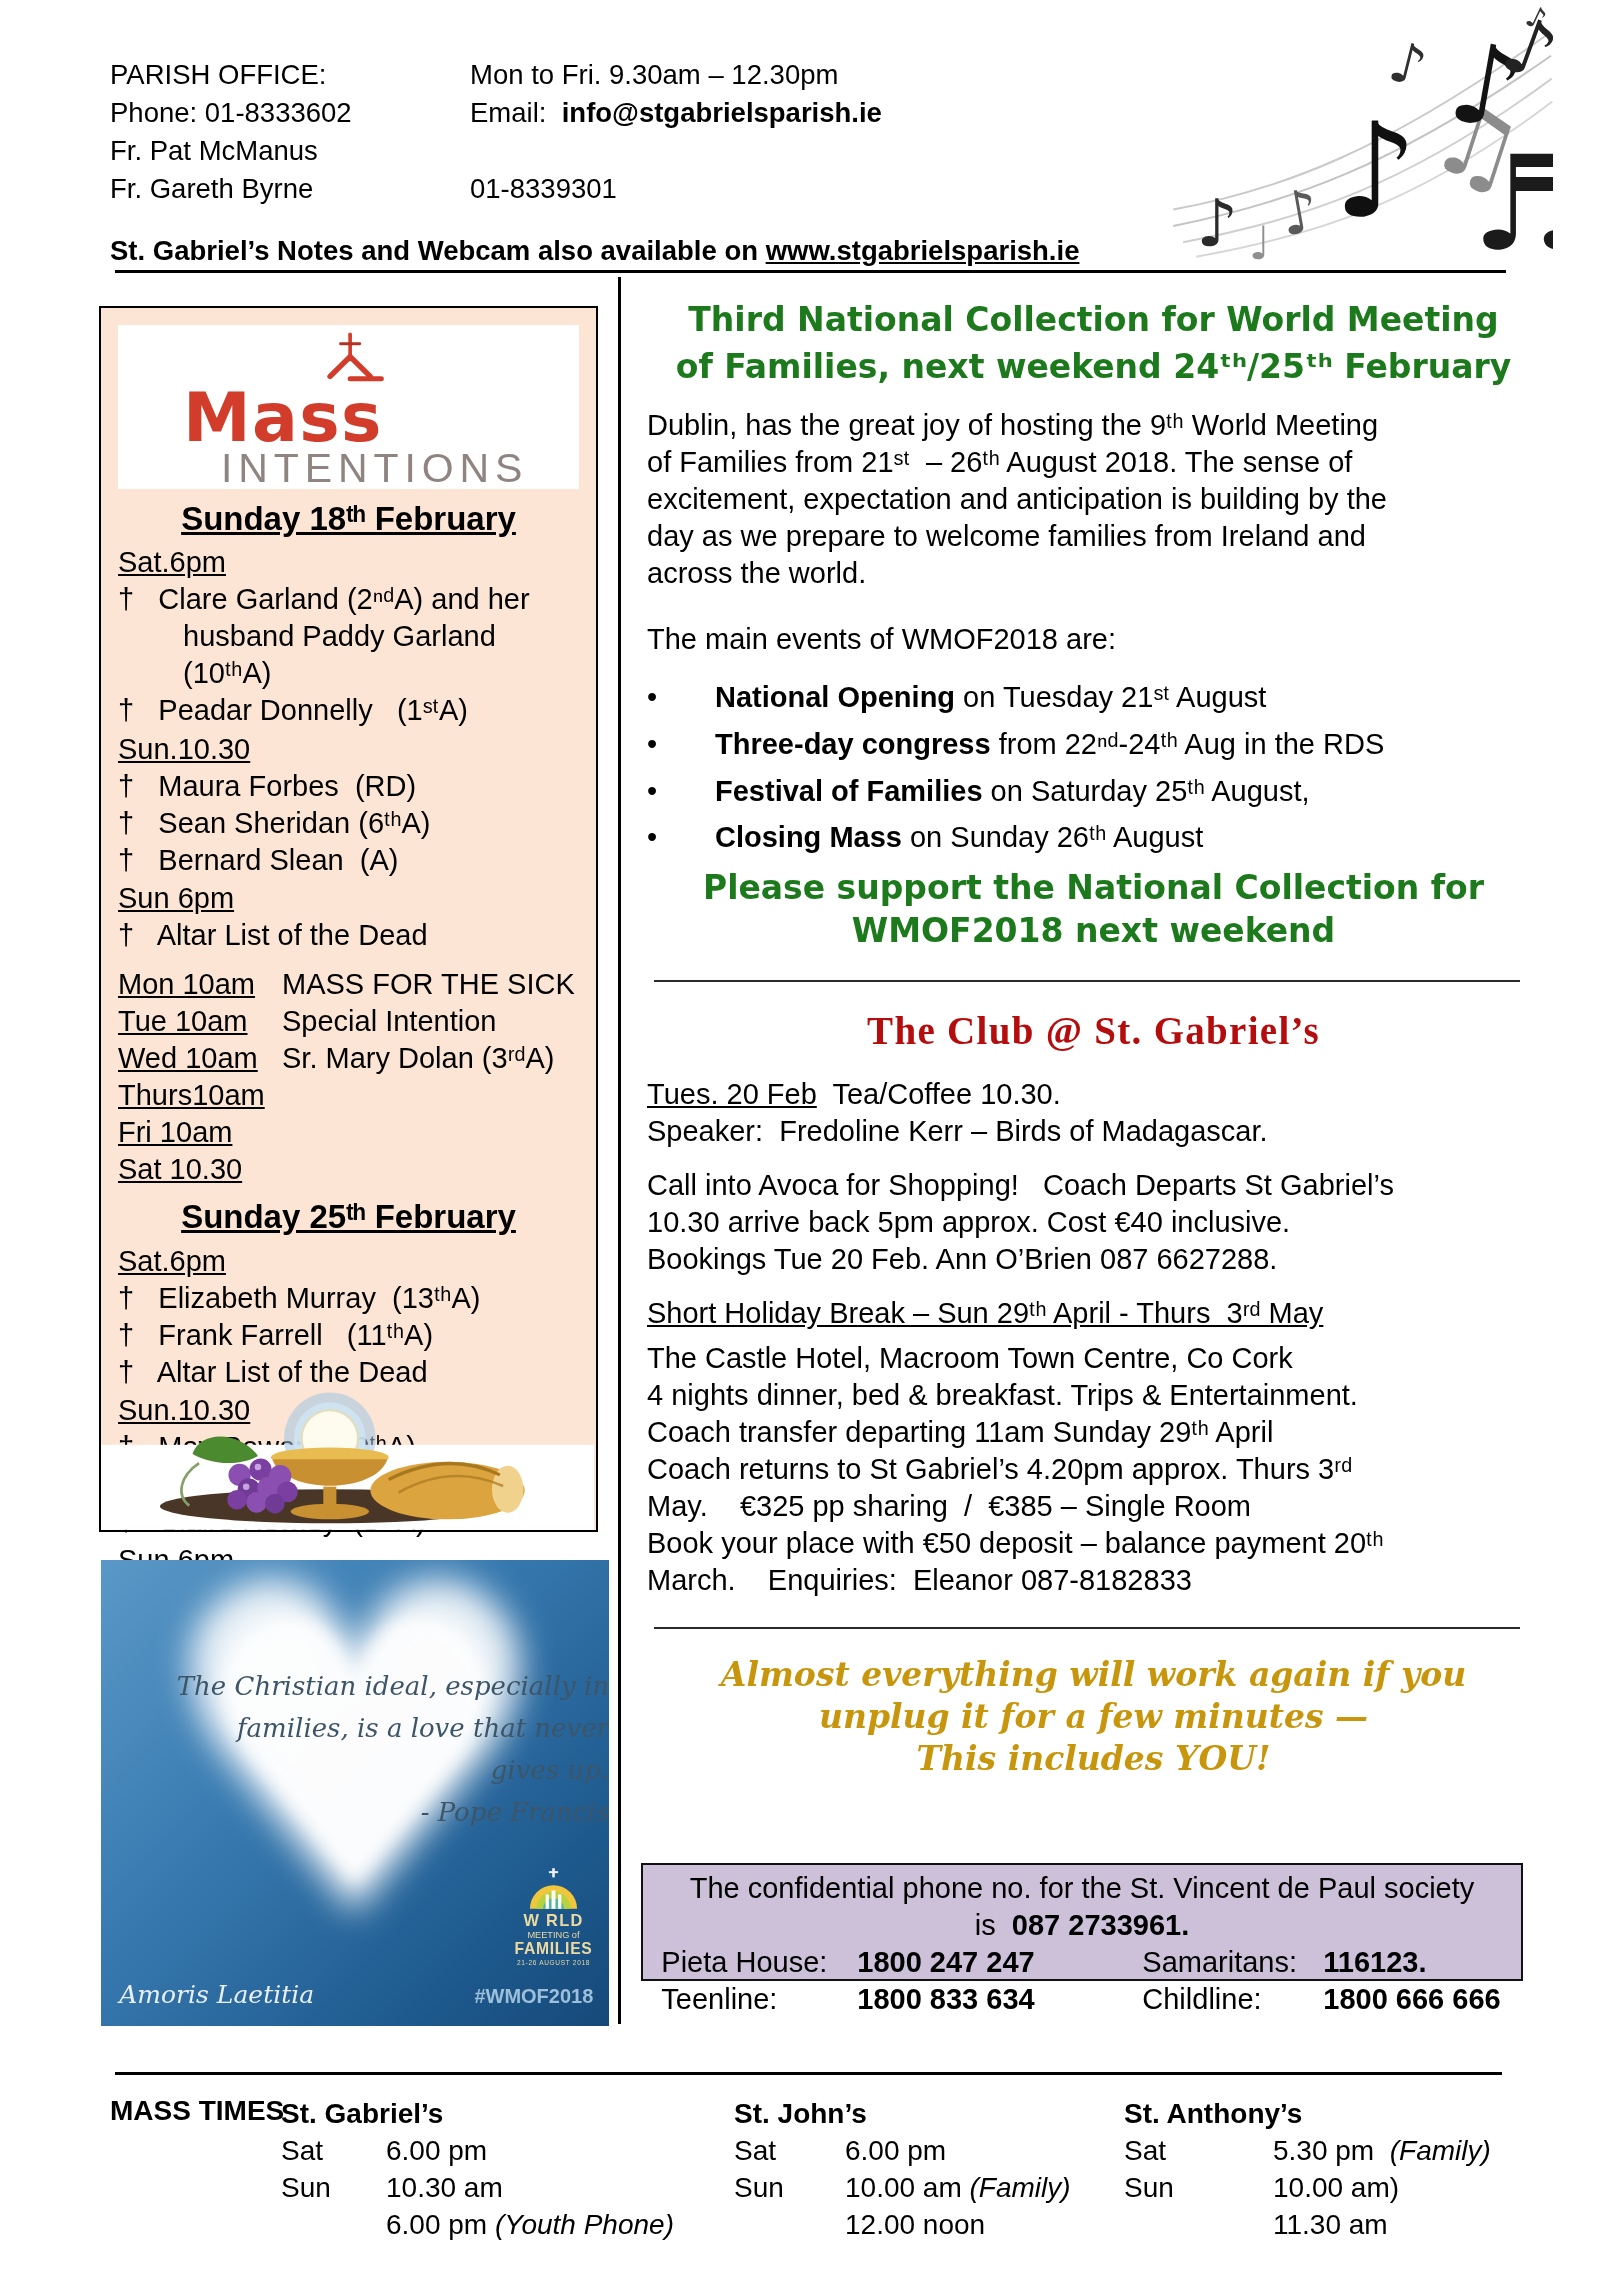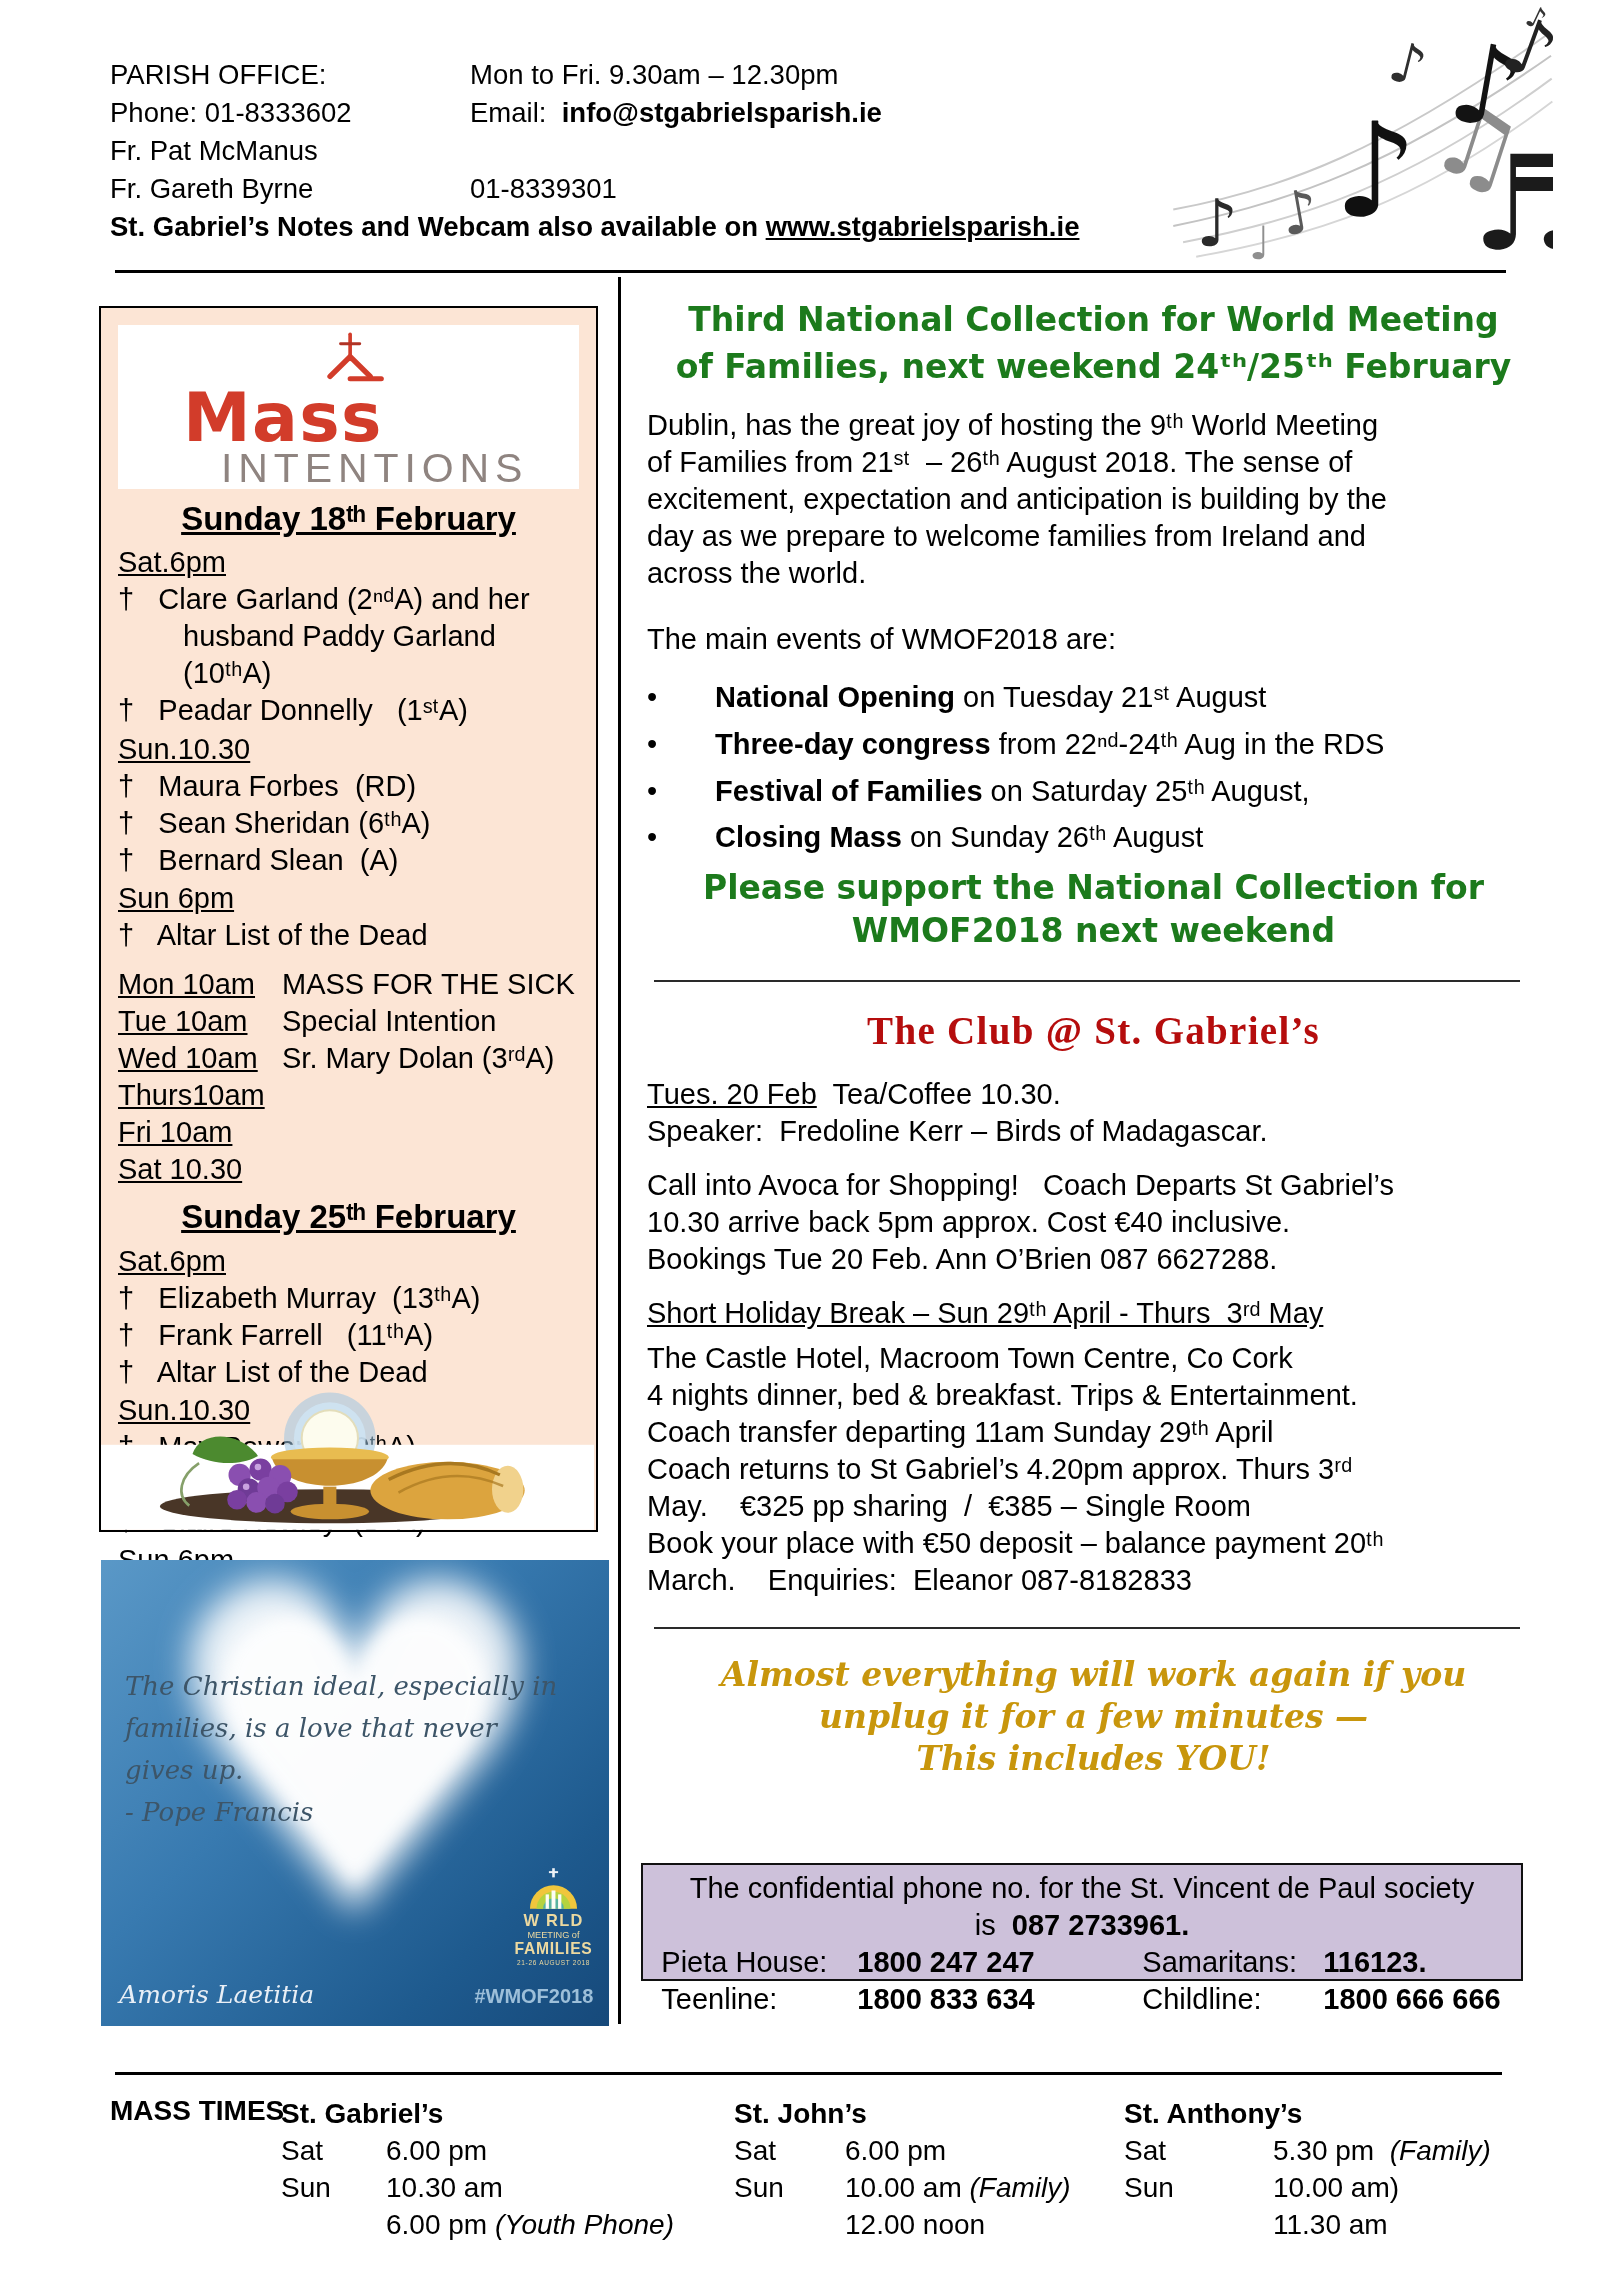--- a/index.html
+++ b/index.html
@@ -11,21 +11,21 @@
   }
   .pre { white-space:pre-wrap; }
   .u { text-decoration:underline; }
   b,.b { font-weight:bold; }
 
   
   .header { position:absolute; left:110px; top:56px; width:1073px; font-size:27.5px; line-height:38px; }
   .hrow { display:flex; }
   .hlabel { width:360px; flex:none; }
   .hval { flex:1; }
-  .note { font-weight:bold; }
+  .note { font-weight:bold;margin-top:24px; }
 
   .music-svg { position:absolute; left:1170px; top:0; width:383px; height:262px; }
 
   .rule-top    { position:absolute; left:115px; top:270px;  width:1391px; height:3.3px; background:#000; }
   .rule-bottom { position:absolute; left:115px; top:2072px; width:1387px; height:3.3px; background:#000; }
   .col-divider { position:absolute; left:618px; top:277px;  width:2.6px; height:1747px; background:#000; }
 
   
   .mi-box {
     position:absolute; left:99px; top:306px; width:499px; height:1226px;
@@ -46,21 +46,21 @@
 
   
   .heart-card {
     position:absolute; left:101px; top:1560px; width:508px; height:466px; overflow:hidden;
     background:linear-gradient(135deg,#5a98c7 0%, #387ab0 40%, #1e5a8e 78%, #16497a 100%);
   }
   .heart-glyph { position:absolute; left:50%; top:44%; transform:translate(-50%,-52%);
     font-family:"DejaVu Sans",sans-serif; color:#ffffff; pointer-events:none; }
   .hg1 { font-size:458px; filter:blur(17px); opacity:.9; }
   .hg2 { font-size:366px; filter:blur(7.9px); opacity:.85; }
-  .heart-quote { position:absolute; left:0; right:0; top:105px; text-align:left;
+  .heart-quote { position:absolute; left:0; right:0; top:105px; text-align:right;
     font-family:"DejaVu Serif",serif; font-style:italic; font-size:26px; line-height:42px; color:#3d5568;margin-left:24px; }
   .amoris  { position:absolute; left:18.3px; bottom:17px; font-family:"DejaVu Serif",serif; font-style:italic;
     font-size:25px; color:#e9eff6; }
   .hashtag { position:absolute; right:15.7px; bottom:18.3px; font-size:20px; font-weight:bold; color:#9dbfd9; }
   .wmof-logo { position:absolute; right:13px; bottom:60px; width:85px; text-align:center;
     color:#ecd9a0; line-height:1.15; }
   .wmof-w1 { font-size:16.4px; font-weight:bold; letter-spacing:1.3px; }
   .wmof-w2 { font-size:9.2px; }
   .wmof-w3 { font-size:15.7px; font-weight:bold; letter-spacing:0.7px; }
   .wmof-w4 { font-size:6.5px; letter-spacing:0.7px; }

